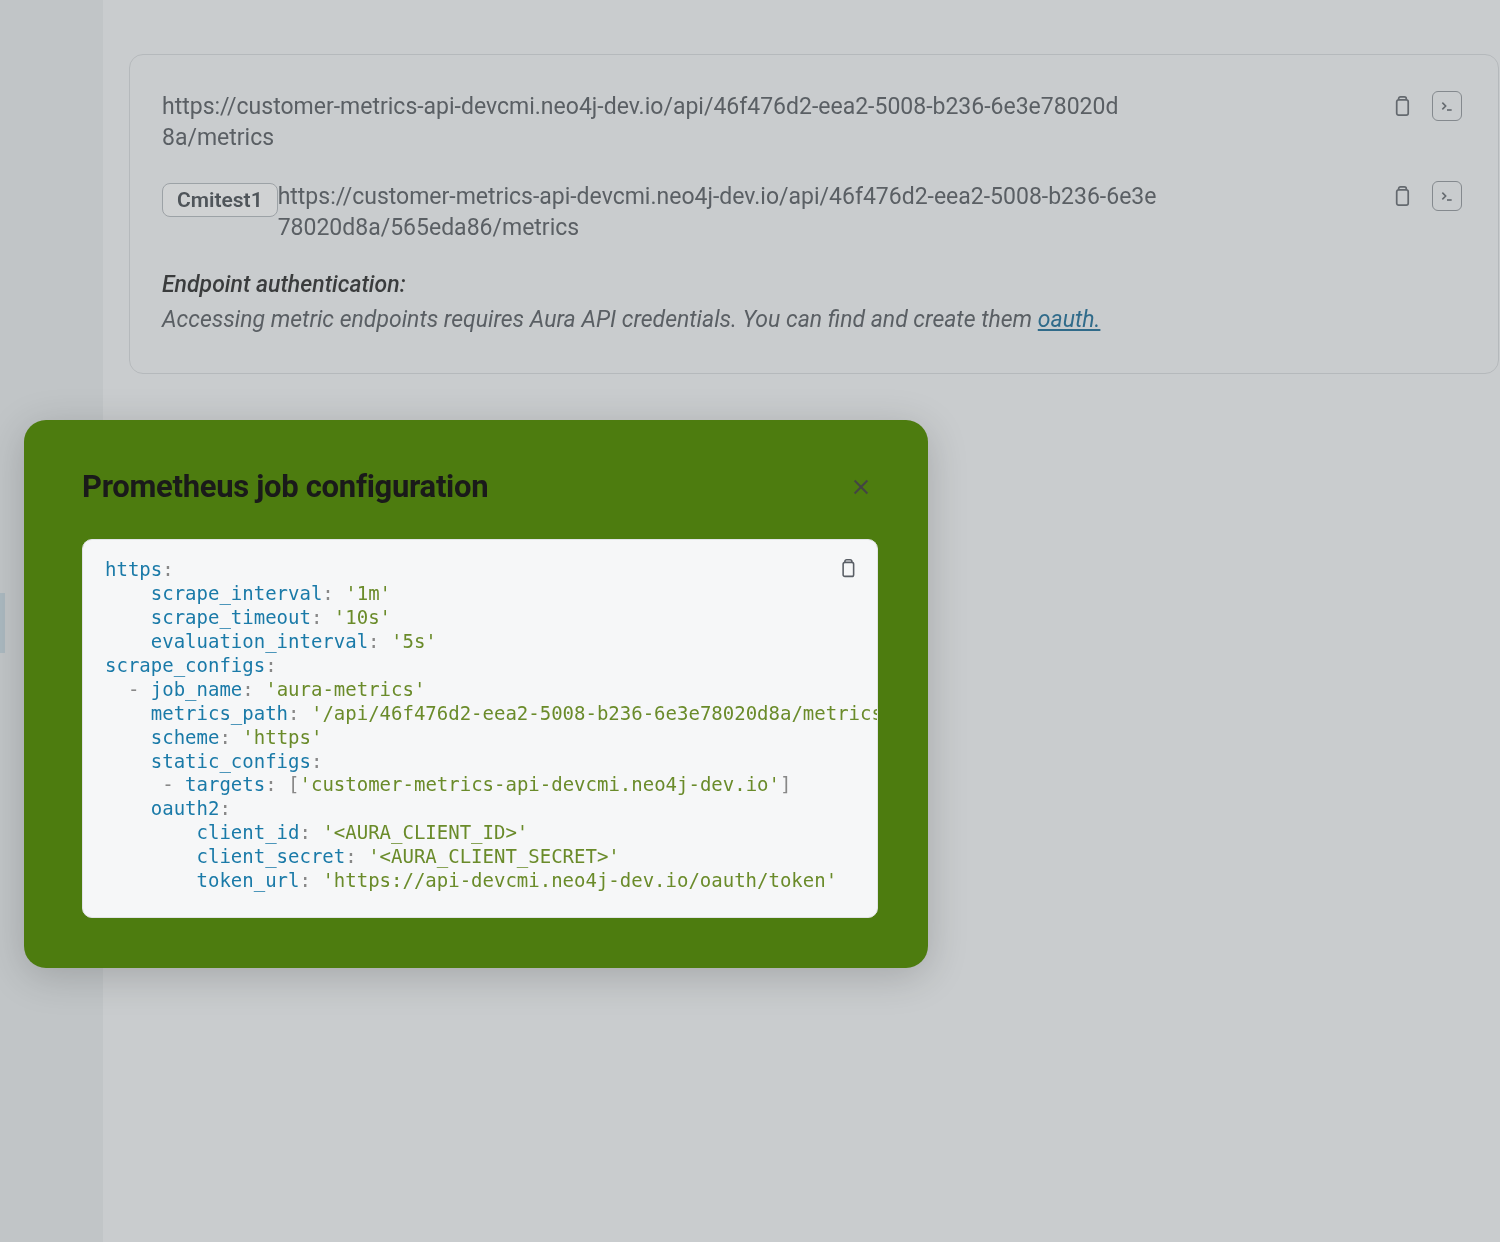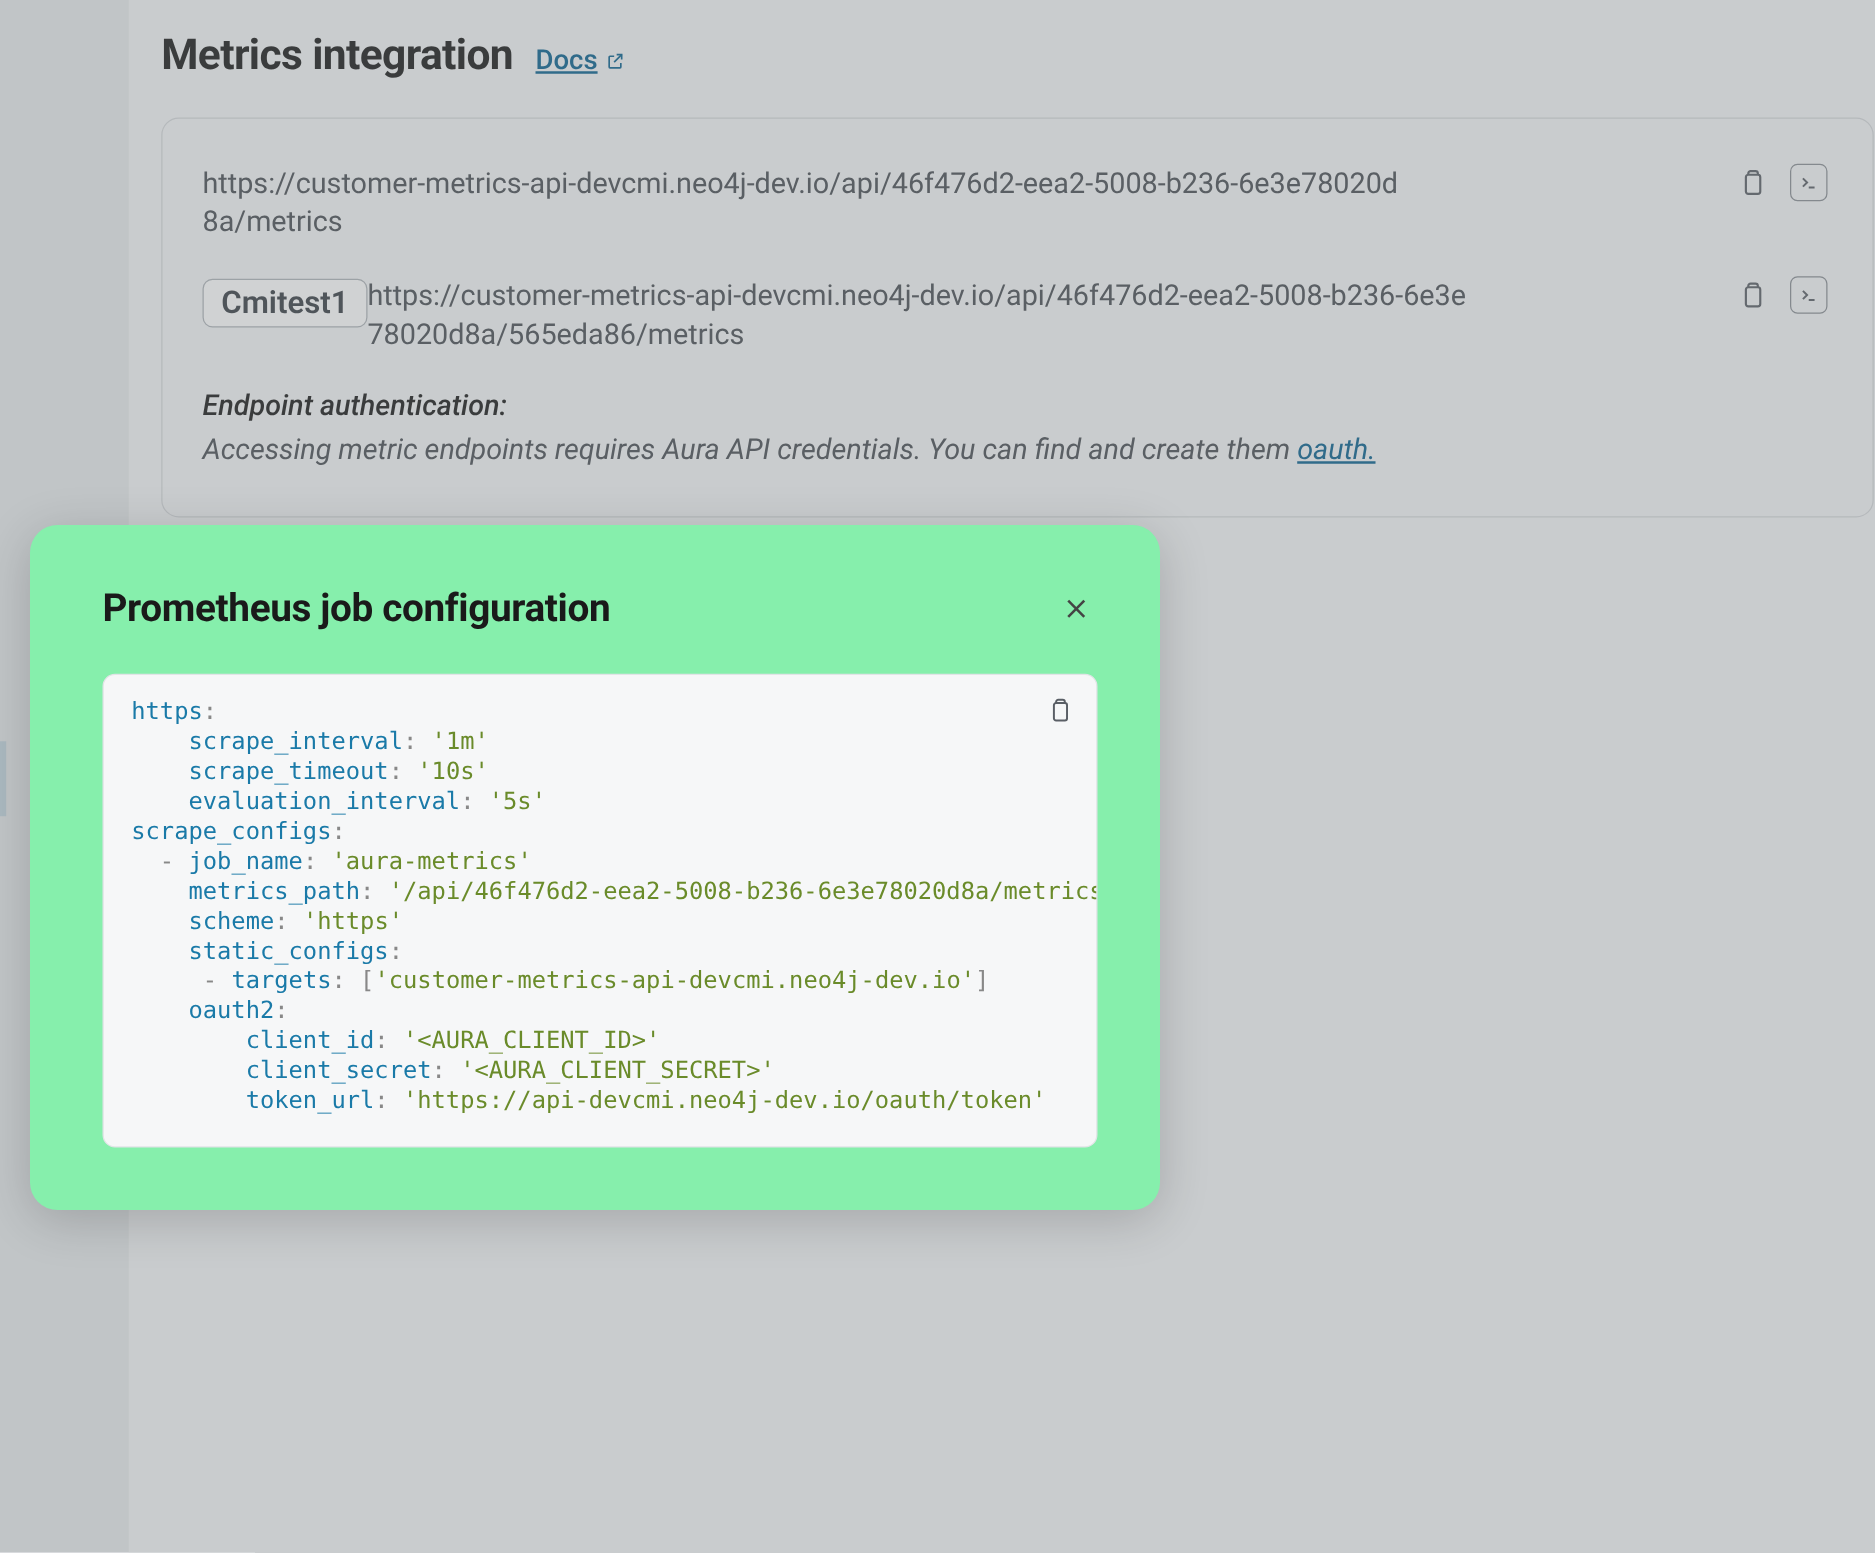--- a/index.html
+++ b/index.html
@@ -85,21 +85,21 @@
     color: #4a4f55;
     line-height: 1.35;
     word-break: break-all;
     max-width: 960px;
   }
   .badge {
     display: inline-block;
     border: 1px solid #b0b5ba;
     border-radius: 8px;
     padding: 4px 14px;
-    font-size: 25px;
+    font-size: 21px;
     font-weight: 600;
     color: #3a3f45;
     background: #fff;
     flex-shrink: 0;
     margin-top: 2px;
   }
   .row-actions {
     margin-left: auto;
     display: flex;
     gap: 16px;
@@ -138,21 +138,21 @@
     background: rgba(120,125,130,0.35);
     pointer-events: none;
   }
 
   
   .modal {
     position: absolute;
     left: 24px;
     top: 420px;
     width: 904px;
-    background: #86efac;
+    background: #4d7c0f;
     border-radius: 22px;
     box-shadow: 0 8px 40px rgba(0,0,0,0.18);
     padding: 48px 50px 50px 58px;
   }
   .modal-header {
     display: flex;
     align-items: center;
     margin-bottom: 34px;
   }
   .modal-title {
@@ -204,31 +204,20 @@
 </style>
 </head>
 <body>
 
 <div class="backdrop">
   <div class="sidebar-strip">
     <div class="sidebar-accent"></div>
   </div>
   <div class="main">
     <div class="content">
-      <div class="page-header">
-        <h1 class="page-title">Metrics integration</h1>
-        <a class="docs-link">
-          <span>Docs</span>
-          <svg viewBox="0 0 24 24" fill="none" stroke="currentColor" stroke-width="2">
-            <path d="M14 4h6v6"></path>
-              <path d="M20 4l-9 9"></path>
-              <path d="M19 14v5a1 1 0 0 1-1 1H6a1 1 0 0 1-1-1V7a1 1 0 0 1 1-1h5"></path>
-          </svg>
-        </a>
-      </div>
 
       <div class="card">
 
         <div class="row">
           <div class="value-line">
             <div class="url-text">https://customer-metrics-api-devcmi.neo4j-dev.io/api/46f476d2-eea2-5008-b236-6e3e78020d8a/metrics</div>
             <div class="row-actions">
               <div class="icon-btn">
                 <svg viewBox="0 0 24 24" fill="none" stroke="currentColor" stroke-width="1.8">
                   <rect x="7" y="5" width="12" height="16" rx="2"></rect>

